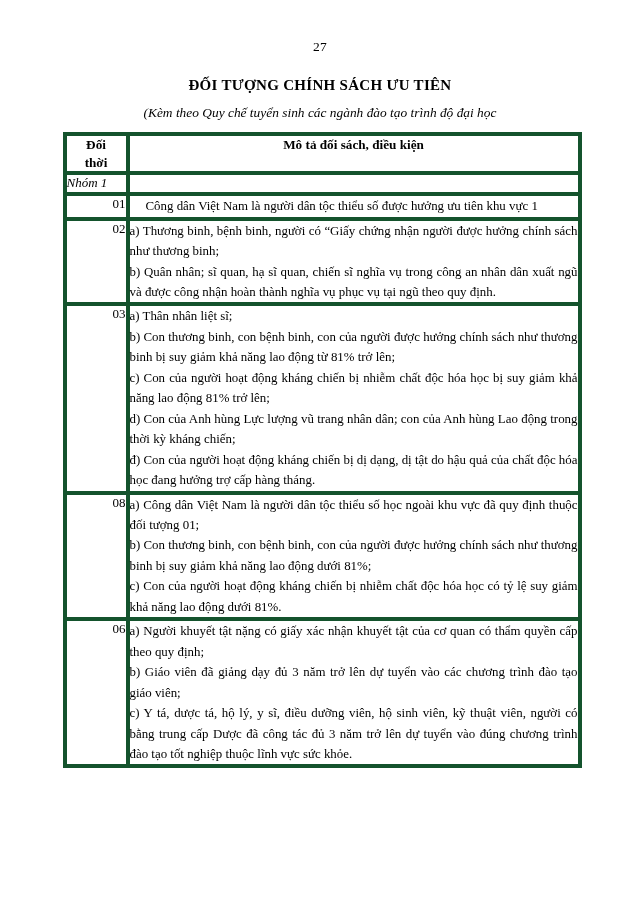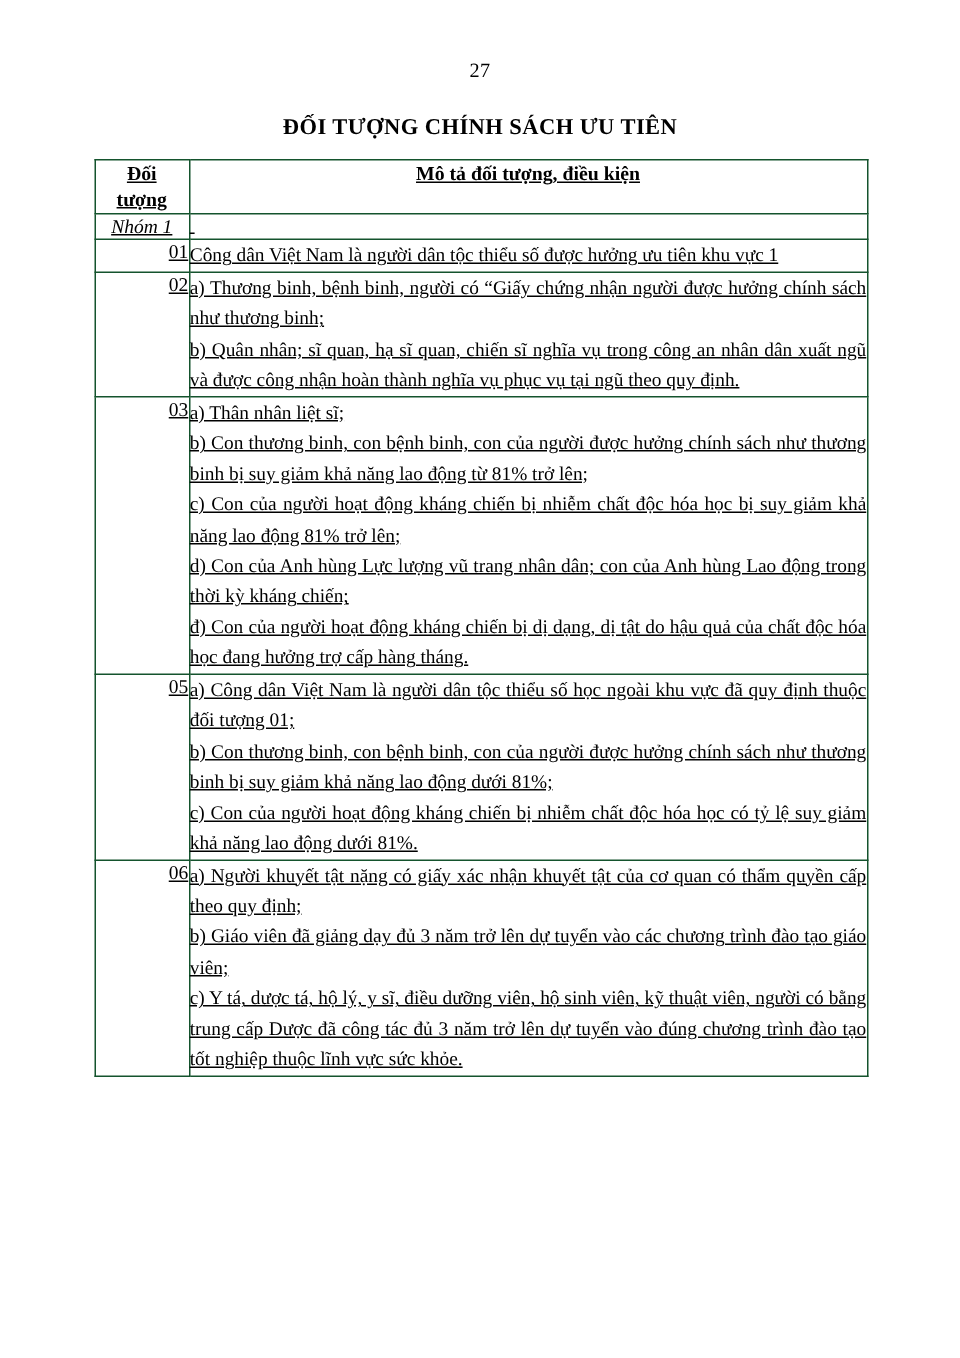--- a/index.html
+++ b/index.html
@@ -60,41 +60,39 @@
     width: 515px;
   }
   table.policy-table {
     width: 515px;
     border-collapse: collapse;
     table-layout: fixed;
     font-size: 12.9px;
   }
   table.policy-table td,
   table.policy-table th {
-    border: 1px solid #14532d;
+    border: 4px solid #14532d;
     vertical-align: top;
     padding: 0;
-    text-decoration: underline;
   }
   col.c-code { width: 63px; }
   col.c-desc { width: 452px; }
 
   th.hdr {
     text-align: center;
     font-weight: bold;
     font-size: 13.2px;
     line-height: 1.32;
     padding: 4px 3px 5px 3px;
     vertical-align: middle;
   }
   th.hdr-code { padding-left: 2px; padding-right: 2px; }
 
   td.group-cell {
     font-style: italic;
-    text-align: center;
     font-size: 13px;
     padding: 2px 3px 3px 3px;
     line-height: 1.3;
   }
   td.group-blank { padding: 2px 3px 3px 3px; }
 
   td.code-cell {
     text-align: right;
     vertical-align: middle;
     font-size: 13px;
@@ -109,48 +107,50 @@
     hyphens: none;
   }
   td.desc-cell p {
     margin: 0;
     padding: 0;
     text-align: justify;
     text-align-last: left;
   }
   td.desc-cell p.single {
     text-align: left;
+    margin-left: 16px;
   }
 </style>
 </head>
 <body>
 
 <div class="page">
 
   <div class="page-number">27</div>
 
   <div class="title-block">
     <div class="doc-subtitle">ĐỐI TƯỢNG CHÍNH SÁCH ƯU TIÊN</div>
     <div class="doc-note">
+      <div>(Kèm theo Quy chế tuyển sinh các ngành đào tạo trình độ đại học</div>
     </div>
   </div>
 
   <div class="table-wrap">
     <table class="policy-table">
       <colgroup>
         <col class="c-code">
         <col class="c-desc">
       </colgroup>
       <thead>
         <tr>
           <th class="hdr hdr-code">
             <span>Đối</span><br>
-            <span>tượng</span>
+            <span>thời</span>
           </th>
-          <th class="hdr">Mô tả đối tượng, điều kiện</th>
+          <th class="hdr">Mô tả đối sách, điều kiện</th>
         </tr>
       </thead>
       <tbody id="table-body">
           <tr>
             <td class="group-cell">Nhóm 1</td>
             <td class="group-blank">&nbsp;</td>
           </tr>
           <tr>
             <td class="code-cell">01</td>
             <td class="desc-cell">
@@ -168,21 +168,21 @@
             <td class="code-cell">03</td>
             <td class="desc-cell">
               <p>a) Thân nhân liệt sĩ;</p>
               <p>b) Con thương binh, con bệnh binh, con của người được hưởng chính sách như thương binh bị suy giảm khả năng lao động từ 81% trở lên;</p>
               <p>c) Con của người hoạt động kháng chiến bị nhiễm chất độc hóa học bị suy giảm khả năng lao động 81% trở lên;</p>
               <p>d) Con của Anh hùng Lực lượng vũ trang nhân dân; con của Anh hùng Lao động trong thời kỳ kháng chiến;</p>
               <p>đ) Con của người hoạt động kháng chiến bị dị dạng, dị tật do hậu quả của chất độc hóa học đang hưởng trợ cấp hàng tháng.</p>
             </td>
           </tr>
           <tr>
-            <td class="code-cell">05</td>
+            <td class="code-cell">08</td>
             <td class="desc-cell">
               <p>a) Công dân Việt Nam là người dân tộc thiểu số học ngoài khu vực đã quy định thuộc đối tượng 01;</p>
               <p>b) Con thương binh, con bệnh binh, con của người được hưởng chính sách như thương binh bị suy giảm khả năng lao động dưới 81%;</p>
               <p>c) Con của người hoạt động kháng chiến bị nhiễm chất độc hóa học có tỷ lệ suy giảm khả năng lao động dưới 81%.</p>
             </td>
           </tr>
           <tr>
             <td class="code-cell">06</td>
             <td class="desc-cell">
               <p>a) Người khuyết tật nặng có giấy xác nhận khuyết tật của cơ quan có thẩm quyền cấp theo quy định;</p>

